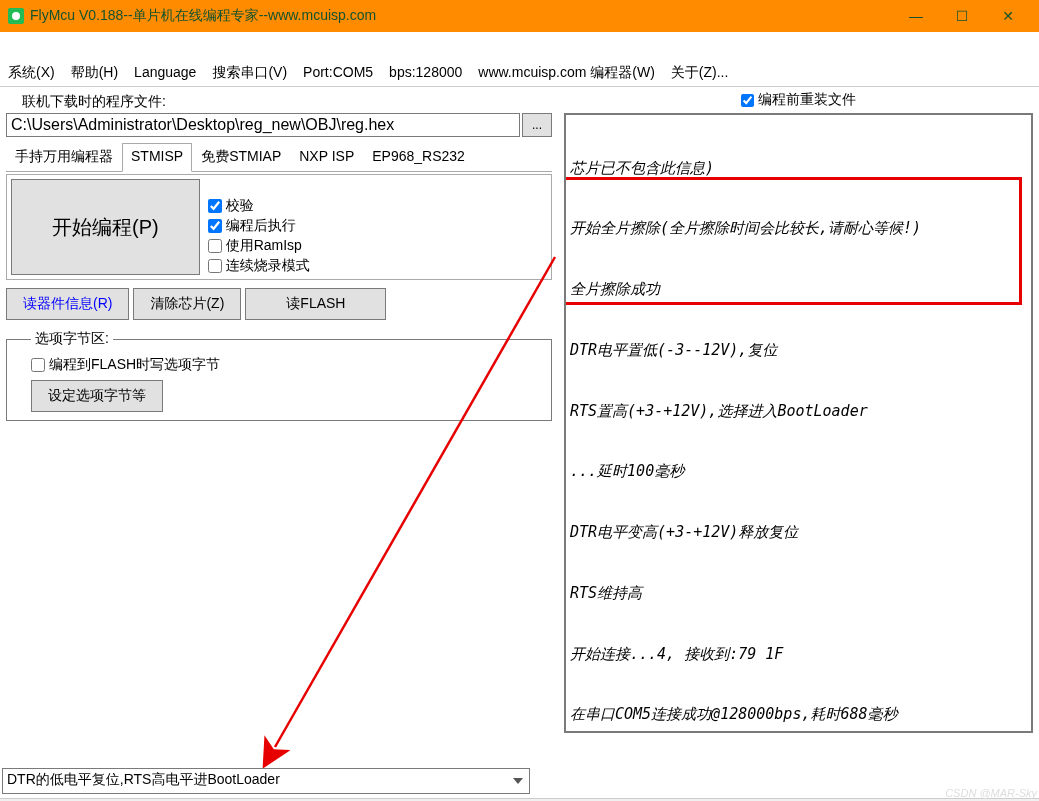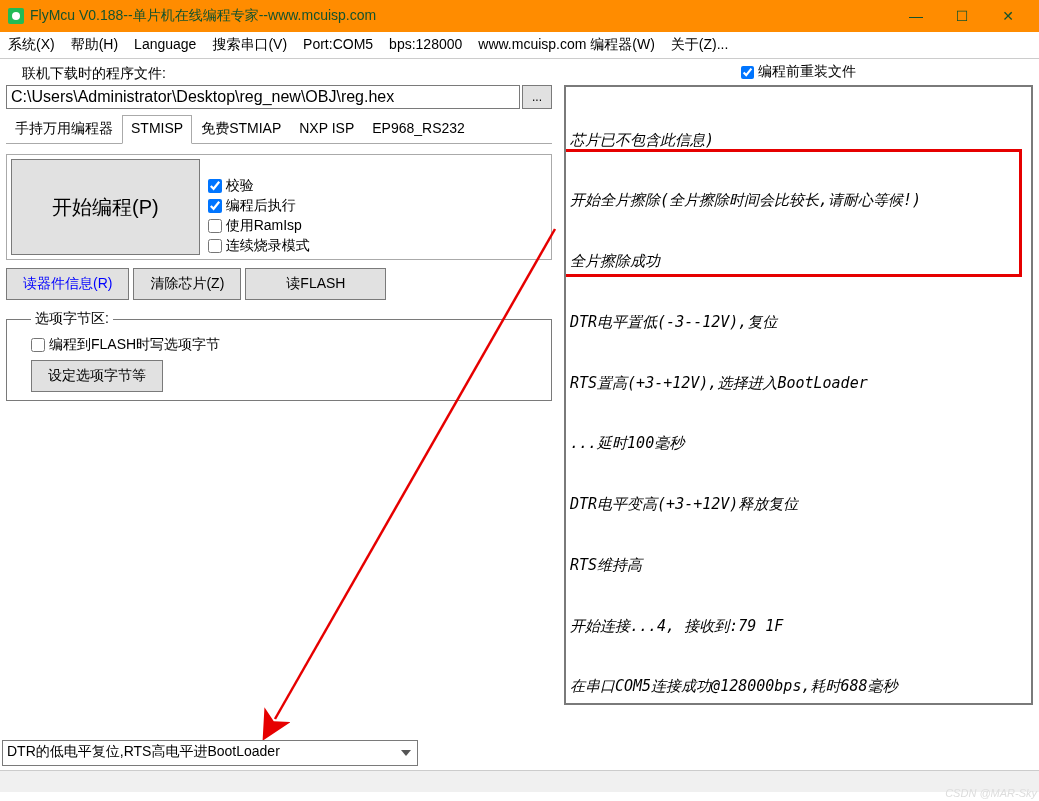--- a/index.html
+++ b/index.html
@@ -3,45 +3,45 @@
 <meta charset="utf-8">
 <style>
 * { box-sizing: border-box; margin: 0; padding: 0; }
 body { font-family: "Microsoft YaHei", SimSun, sans-serif; font-size: 14px; background: #fff; width: 1039px; height: 801px; overflow: hidden; position: relative; }
 .titlebar { background: #ff8c00; height: 32px; display: flex; align-items: center; padding: 0 8px; color: #14532d; }
 .titlebar-icon { width: 16px; height: 16px; margin-right: 6px; display: inline-block; }
 .titlebar-text { flex: 1; font-size: 14px; }
 .titlebar-btns { display: flex; }
 .titlebar-btn { width: 46px; height: 32px; display: flex; align-items: center; justify-content: center; font-size: 14px; }
 .menubar { background: #fff; border-bottom: 1px solid #ccc; padding: 4px 8px; display: flex; gap: 16px; font-size: 14px; }
-.menubar span { cursor: default; }
+.menubar span { cursor: default; margin-top: 28px; }
 .content { display: flex; height: calc(100% - 90px); }
 .left-panel { width: 558px; padding: 4px 6px; position: relative; }
 .right-panel { flex: 1; padding: 4px 6px; }
 .label-text { font-size: 14px; margin: 2px 16px; }
 .file-row { display: flex; align-items: center; gap: 2px; margin-bottom: 6px; }
 .file-input { flex: 1; border: 1px solid #7a7a7a; padding: 2px 4px; font-size: 16px; height: 24px; font-family: inherit; }
 .browse-btn { width: 30px; height: 24px; border: 1px solid #7a7a7a; background: #e1e1e1; font-size: 12px; }
-.tab-row { display: flex; border-bottom: 1px solid #aaa; margin-bottom: 10px; }
+.tab-row { display: flex; border-bottom: 1px solid #aaa; margin-bottom: 2px; }
 .tab { padding: 4px 8px; font-size: 14px; border: 1px solid transparent; cursor: default; }
 .tab.active { background: #fff; border: 1px solid #aaa; border-bottom: 1px solid #fff; margin-bottom: -1px; }
 .prog-area { border: 1px solid #aaa; padding: 4px; display: flex; gap: 8px; margin-bottom: 8px; }
 .big-btn { padding: 20px 40px; border: 1px solid #7a7a7a; background: #e1e1e1; font-size: 20px; font-family: inherit; }
 .cb-col { display: flex; flex-direction: column; gap: 2px; padding-top: 2px; margin-top: 16px; }
 .cb-row { display: flex; align-items: center; gap: 4px; font-size: 14px; }
 .cb-row input { width: 14px; height: 14px; }
 .btn-row { display: flex; gap: 4px; margin-bottom: 10px; }
 .mid-btn { padding: 6px 16px; border: 1px solid #7a7a7a; background: #e1e1e1; font-size: 14px; font-family: inherit; }
 .mid-btn.blue { color: #0000ff; }
 .fieldset { border: 1px solid #7a7a7a; padding: 8px 24px; margin-bottom: 18px; }
 .fieldset legend { font-size: 14px; padding: 0 4px; }
 .reload-row { display: flex; align-items: center; justify-content: center; gap: 4px; margin-bottom: 4px; }
 .log-box { border: 2px solid #7a7a7a; padding: 2px 4px; height: 620px; overflow: auto; font-family: SimSun, monospace; font-size: 15px; line-height: 1.35; font-style: italic; white-space: pre-wrap; position: relative; }
 .red-box { border: 3px solid #e60000; position: absolute; }
-.combo-row { position: absolute; bottom: 4px; left: 2px; width: 416px; }
+.combo-row { position: absolute; bottom: 4px; left: 2px; width: 528px; }
 .combo { width: 100%; border: 1px solid #7a7a7a; padding: 2px 20px 2px 4px; font-size: 14px; height: 26px; background: #fff; position: relative; font-family: inherit; }
 .combo::after { content: ""; position: absolute; right: 6px; top: 9px; border-left: 5px solid transparent; border-right: 5px solid transparent; border-top: 6px solid #555; }
 .arrow-svg { position: absolute; left: 0; top: 0; pointer-events: none; }
 .watermark { position: absolute; right: 2px; bottom: 2px; font-size: 11px; color: #ddd; font-style: italic; }
 .log-box span { display: block; }
 .statusbar { height: 22px; border-top: 1px solid #ccc; background: #f0f0f0; }
 </style>
 </head>
 <body>
 

